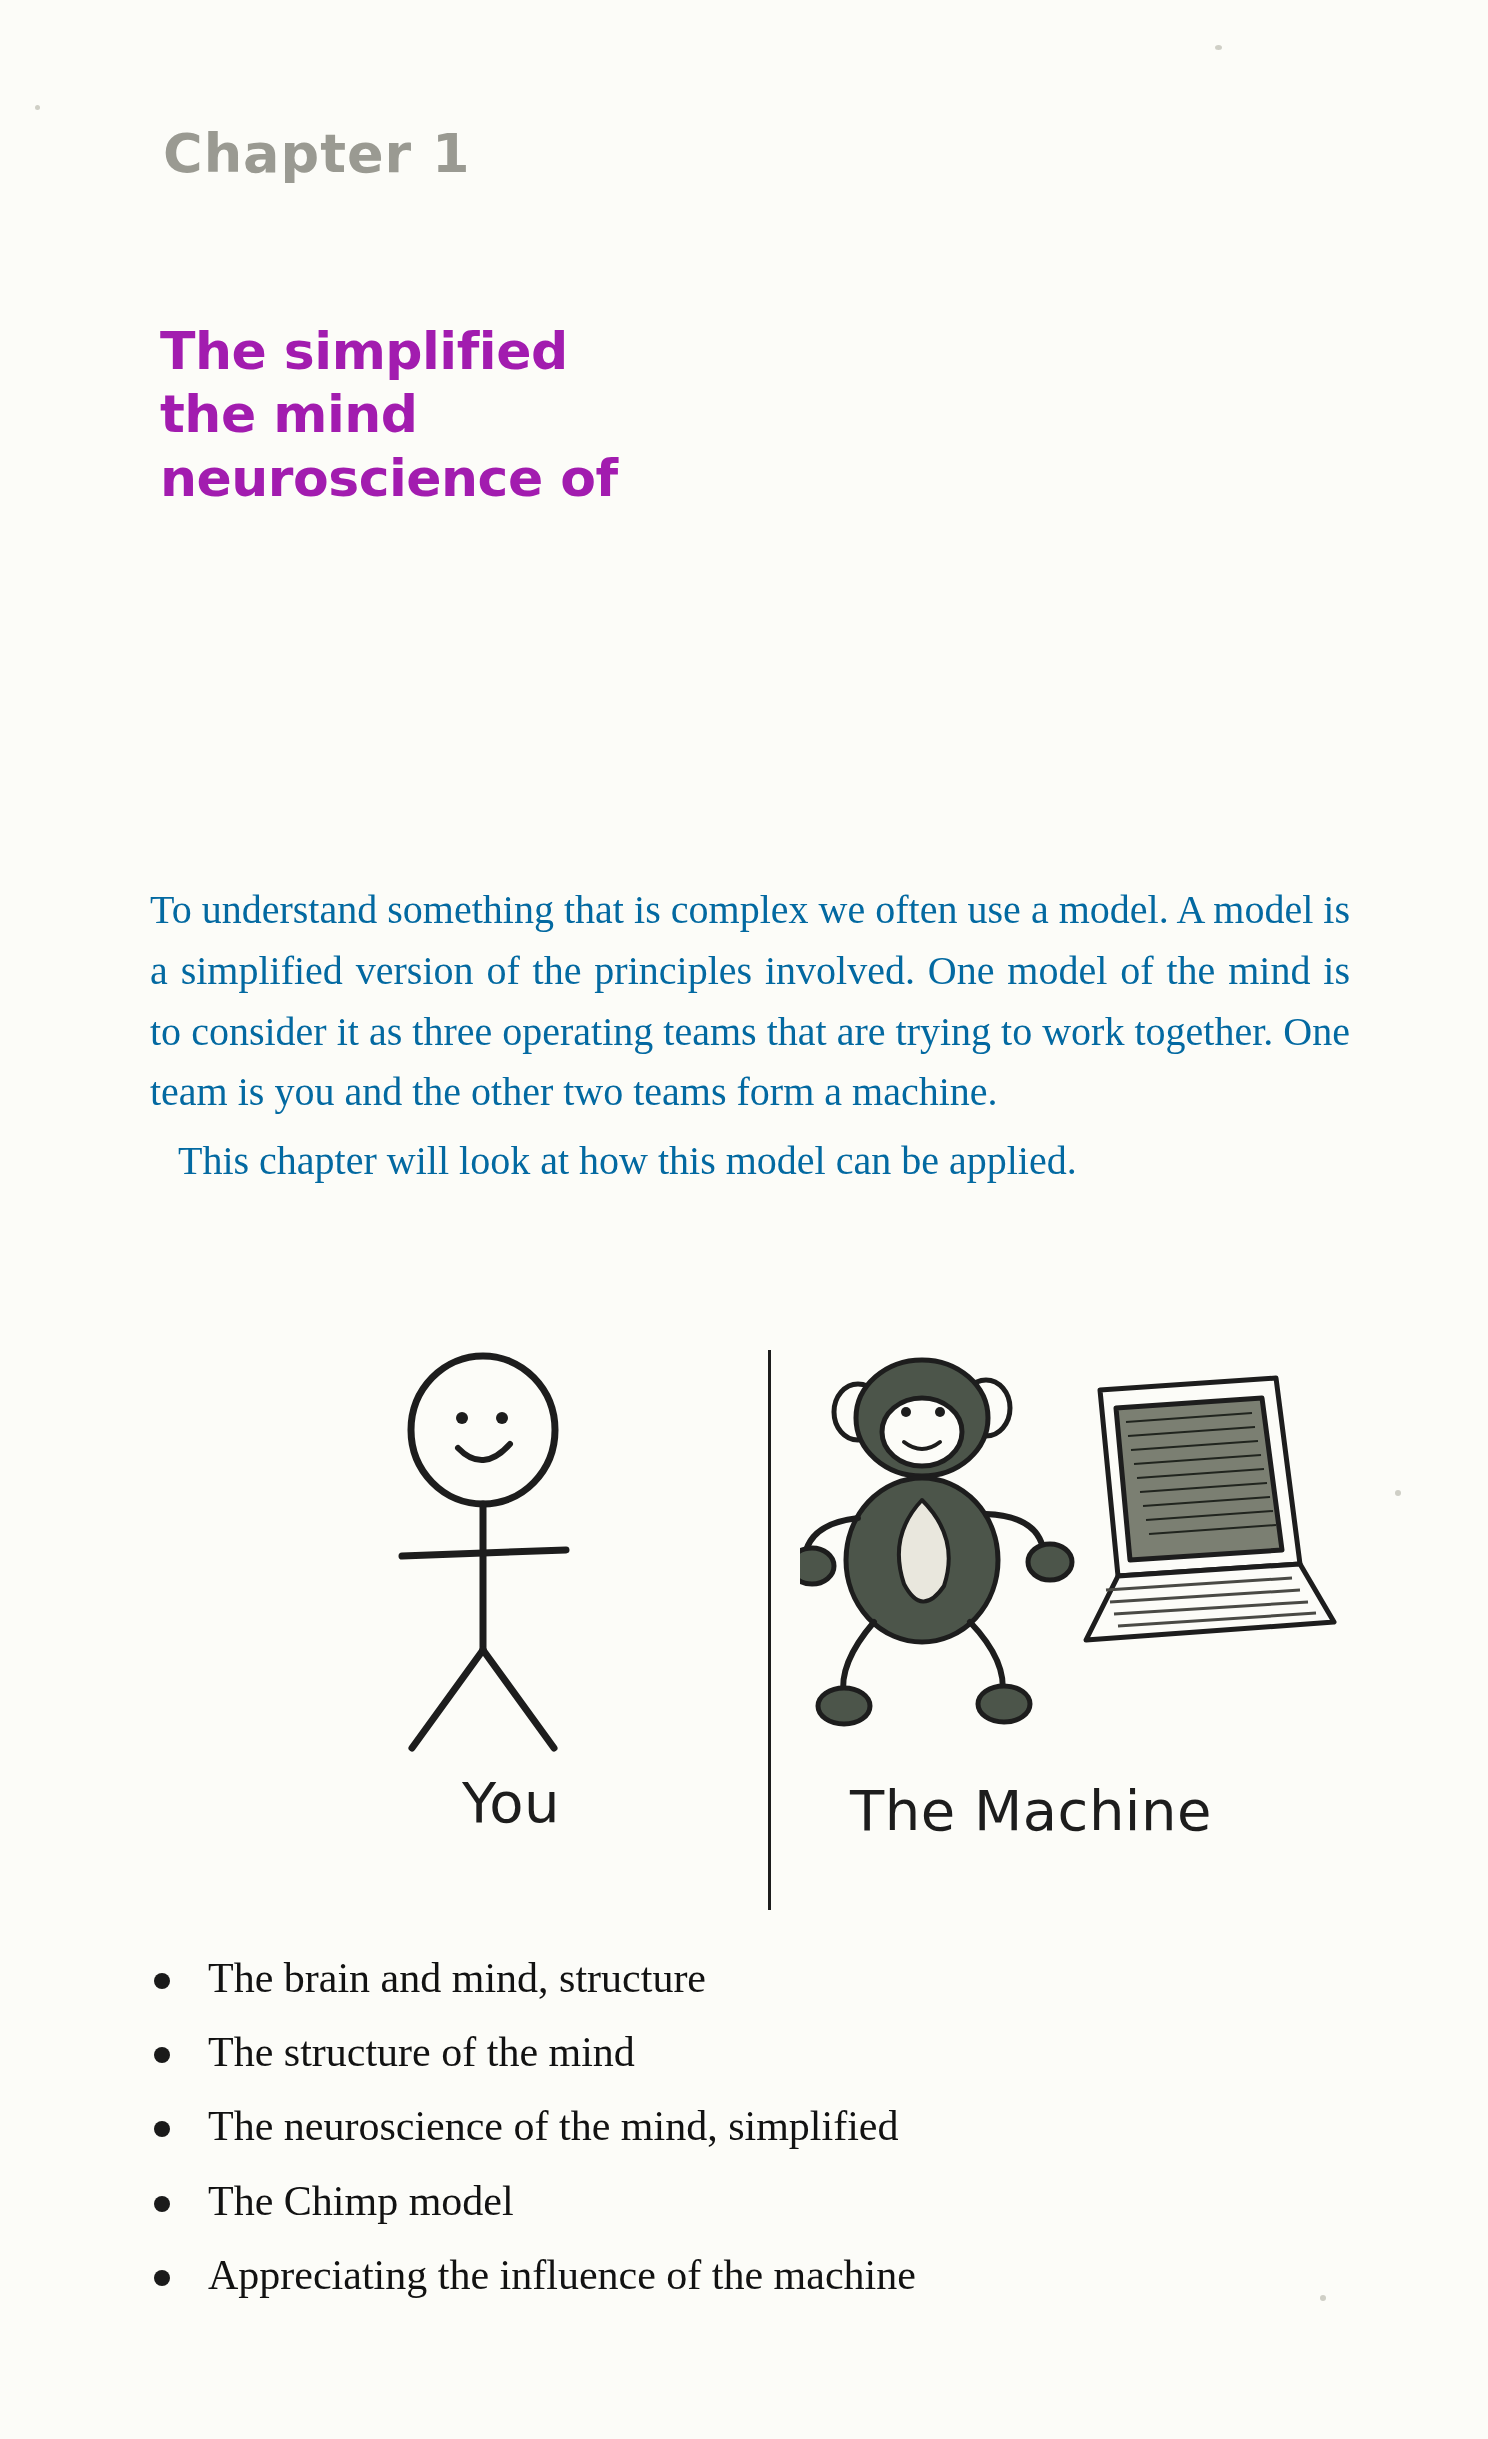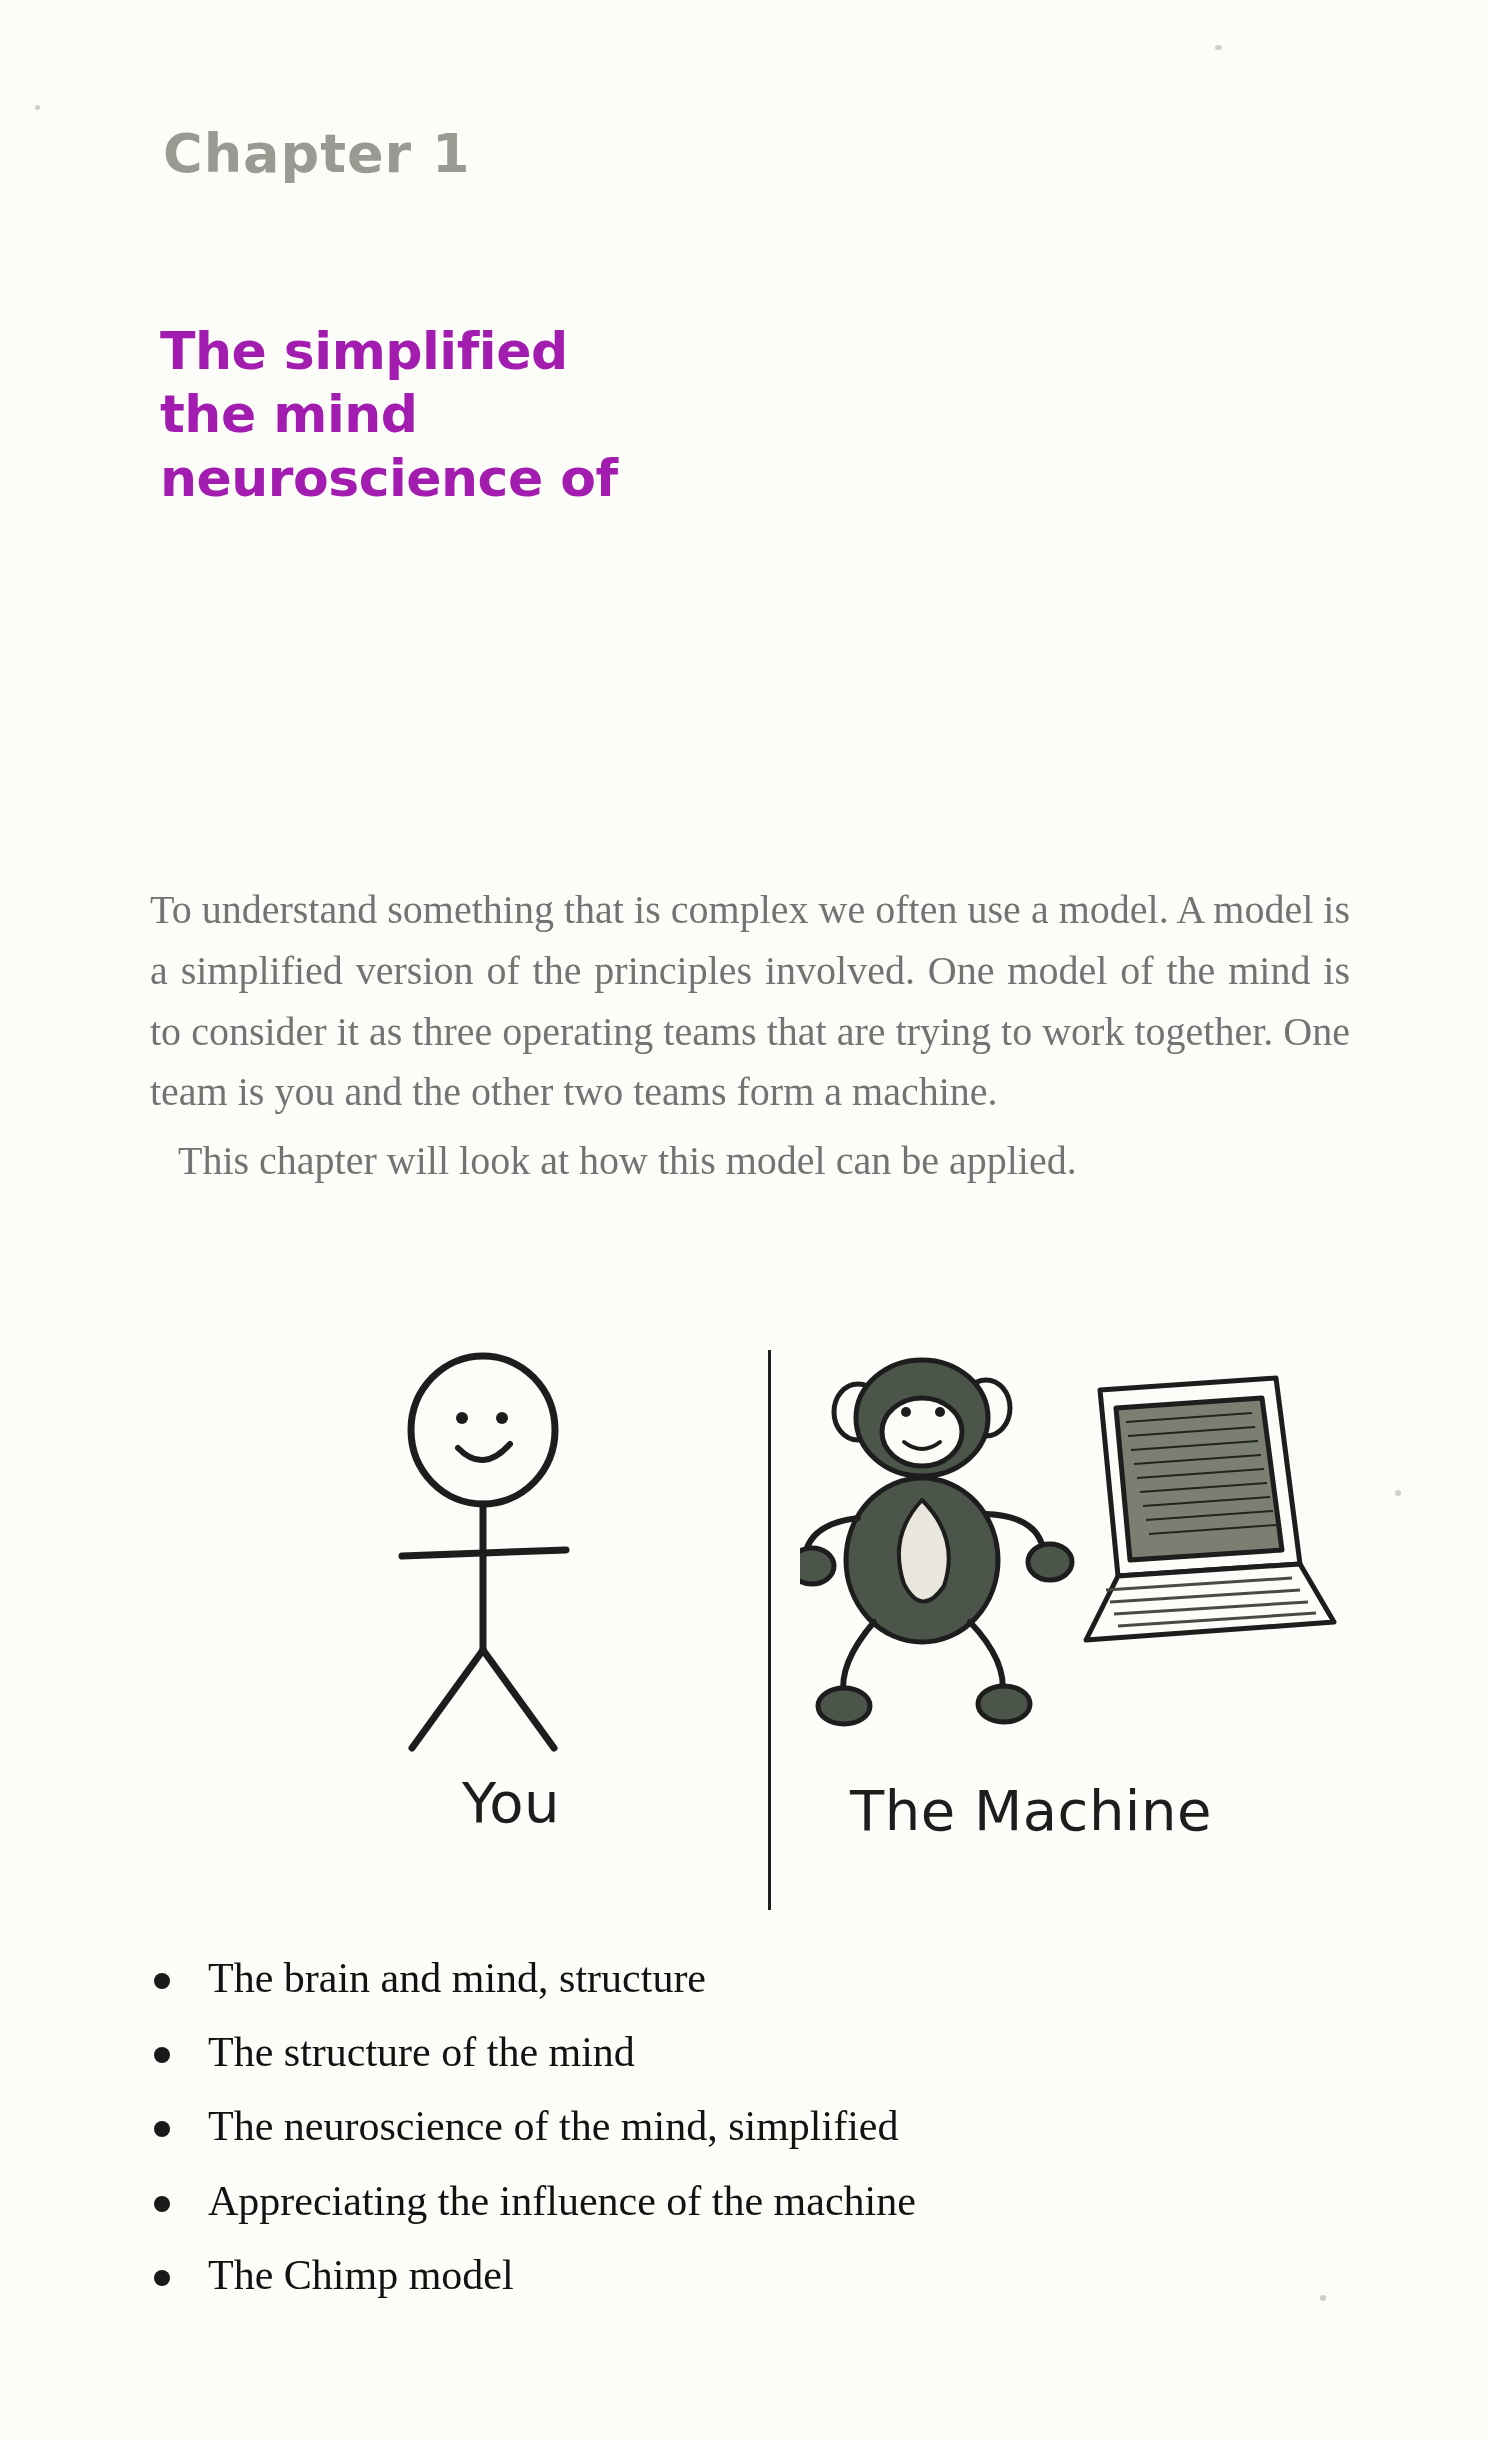--- a/index.html
+++ b/index.html
@@ -49,21 +49,21 @@
   }
 
   
   .intro {
     position: absolute;
     left: 150px;
     top: 880px;
     width: 1200px;
     font-size: 40px;
     line-height: 1.52;
-    color: #737373;
+    color: #0369a1;
   }
   .intro p {
     margin: 0;
   }
   .intro p.justified {
     text-align: justify;
     text-align-last: left;
   }
   .intro p.second {
     margin-top: 8px;
@@ -258,21 +258,21 @@
     <li>
       <span class="dot"></span>
       <span>The structure of the mind</span>
     </li>
     <li>
       <span class="dot"></span>
       <span>The neuroscience of the mind, simplified</span>
     </li>
     <li>
       <span class="dot"></span>
+      <span>The Chimp model</span>
+    </li>
+    <li>
+      <span class="dot"></span>
       <span>Appreciating the influence of the machine</span>
     </li>
-    <li>
-      <span class="dot"></span>
-      <span>The Chimp model</span>
-    </li>
   </ul>
 
 </div>
 
 </body></html>

